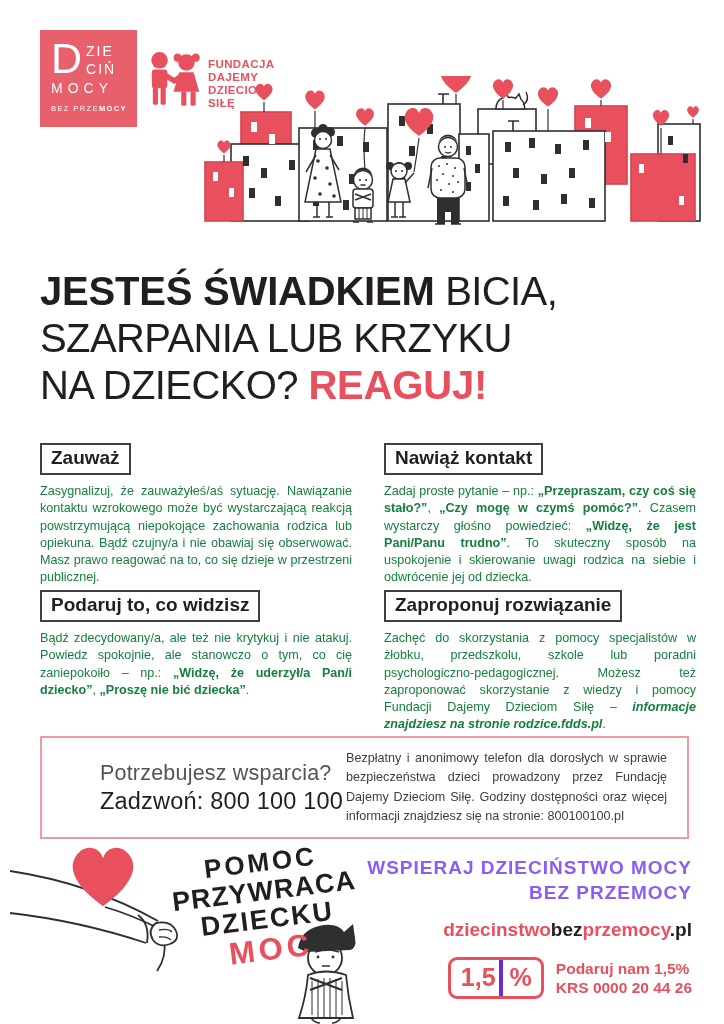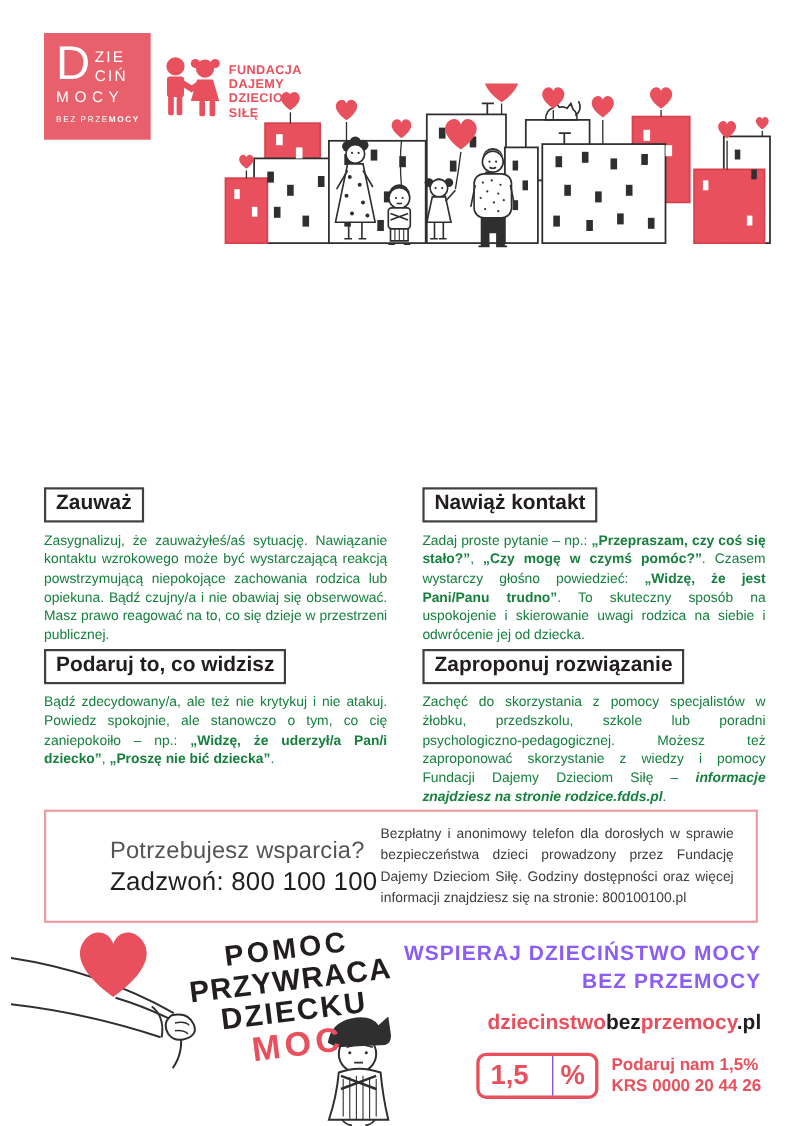--- a/index.html
+++ b/index.html
@@ -52,21 +52,21 @@
   .slogan-l1{font-size:26px;letter-spacing:3px;}
   .slogan-l2{font-size:27px;letter-spacing:1px;}
   .slogan-l3{font-size:27px;letter-spacing:2px;}
   .slogan-accent{font-size:31px;letter-spacing:4px;color:#e8505d;}
   .footer-right{position:absolute;left:350px;top:856px;width:342px;text-align:right;}
   .fr-heading{font-size:19px;font-weight:700;letter-spacing:1px;line-height:1.3;color:#8b5cf6;}
   .fr-url{margin-top:14px;font-size:19px;font-weight:700;color:#221e1f;}
   .fr-donate{margin-top:16px;display:flex;justify-content:flex-end;align-items:center;gap:12px;}
   .badge{display:flex;align-items:stretch;border:3px solid #e8505d;border-radius:9px;
          color:#e8505d;font-weight:700;font-size:25px;line-height:1;}
-  .badge-val{padding:5px 21px 6px 10px;border-right:1px solid #6d28d9;}
+  .badge-val{padding:5px 3px 6px 10px;border-right:4px solid #6d28d9;}
   .badge-pct{padding:5px 9px 6px 7px;}
   .donate-text{text-align:left;color:#e8505d;font-weight:700;font-size:15.5px;line-height:1.25;}
 </style>
 </head>
 <body>
 
 <div class="page">
 
   <div class="logo1">
     <div class="logo1-row">
@@ -272,20 +272,25 @@
             <circle cx="255" cy="106" r="1"></circle>
             <circle cx="238" cy="114" r="1"></circle>
           <circle cx="250" cy="116" r="1"></circle>
         </g>
         <path d="M234,122 h22 v26 h-8 v-12 h-6 v12 h-8 z" fill="#2f2f2f" stroke="none"></path>
         <path d="M232,148 h10 M248,148 h10" fill="none"></path>
       </g>
     </g>
   </svg>
 
+  <div class="headline">
+    <div><span class="b">JESTEŚ ŚWIADKIEM</span><span> BICIA,</span></div>
+    <div><span>SZARPANIA LUB KRZYKU</span></div>
+    <div><span>NA DZIECKO? </span><span class="b" style="color: rgb(232, 80, 93);">REAGUJ!</span></div>
+  </div>
 
   <div class="sec sec1">
     <div class="sec-title">Zauważ</div>
     <div class="sec-body"><span>Zasygnalizuj, że zauważyłeś/aś sytuację. Nawiązanie kontaktu wzrokowego może być wystarczającą reakcją powstrzymującą niepokojące zachowania rodzica lub opiekuna. Bądź czujny/a i nie obawiaj się obserwować. Masz prawo reagować na to, co się dzieje w przestrzeni publicznej.</span></div>
   </div>
   <div class="sec sec2">
     <div class="sec-title">Nawiąż kontakt</div>
     <div class="sec-body"><span>Zadaj proste pytanie – np.: </span><span class="b">„Przepraszam, czy coś się stało?”</span><span>, </span><span class="b">„Czy mogę w czymś pomóc?”</span><span>. Czasem wystarczy głośno powiedzieć: </span><span class="b">„Widzę, że jest Pani/Panu trudno”</span><span>. To skuteczny sposób na uspokojenie i skierowanie uwagi rodzica na siebie i odwrócenie jej od dziecka.</span></div>
   </div>
   <div class="sec sec3">

